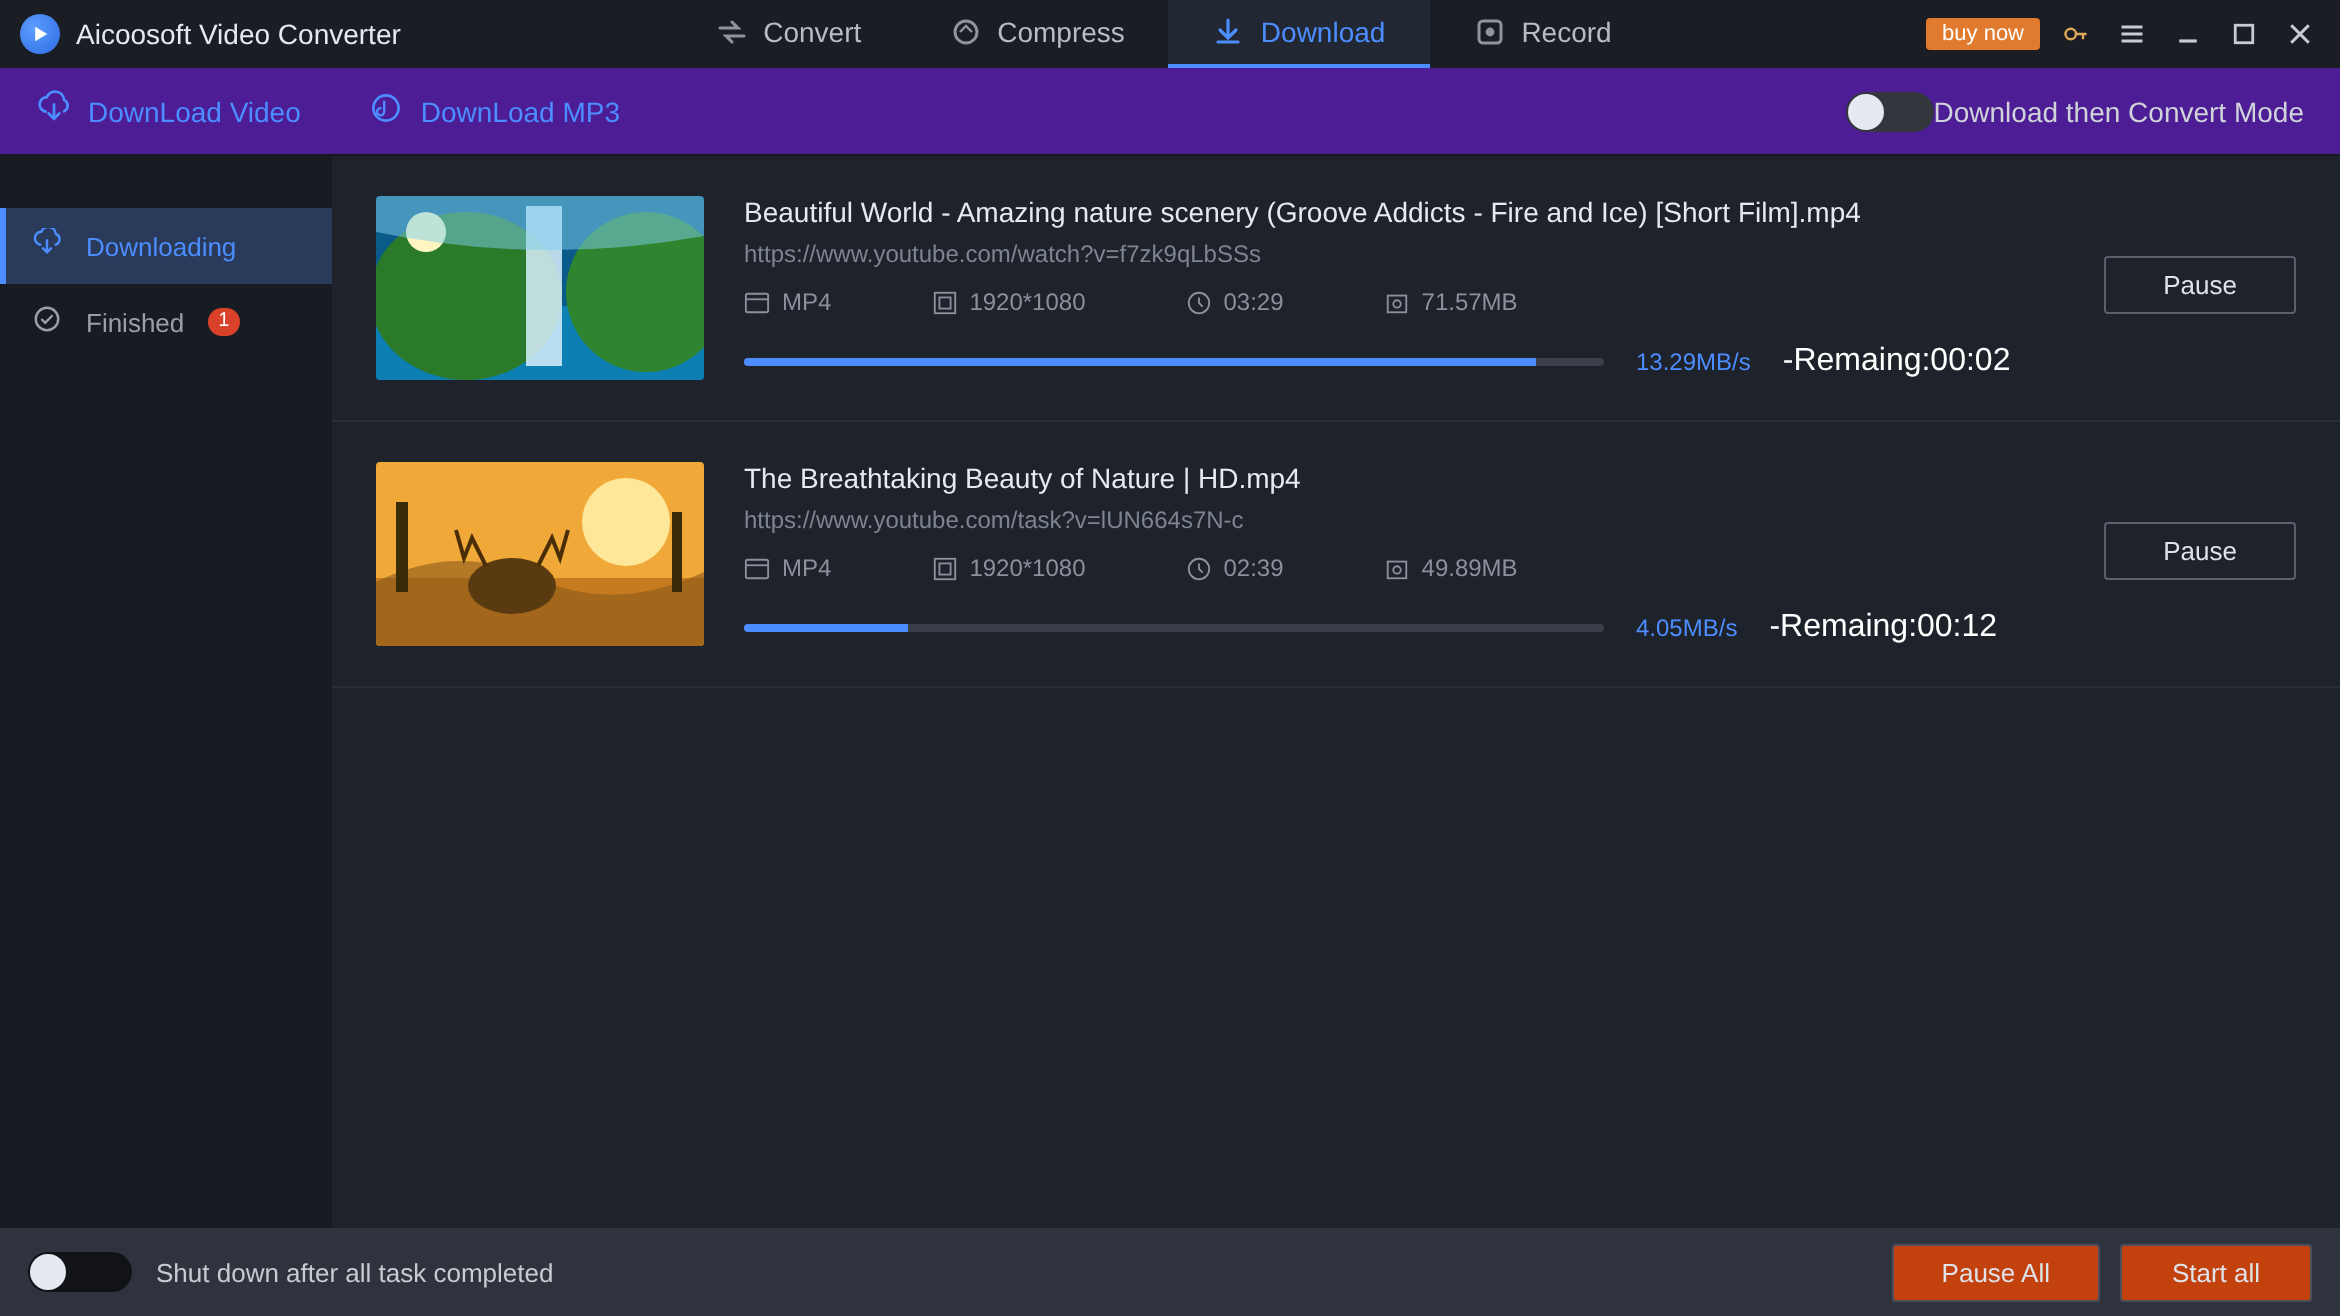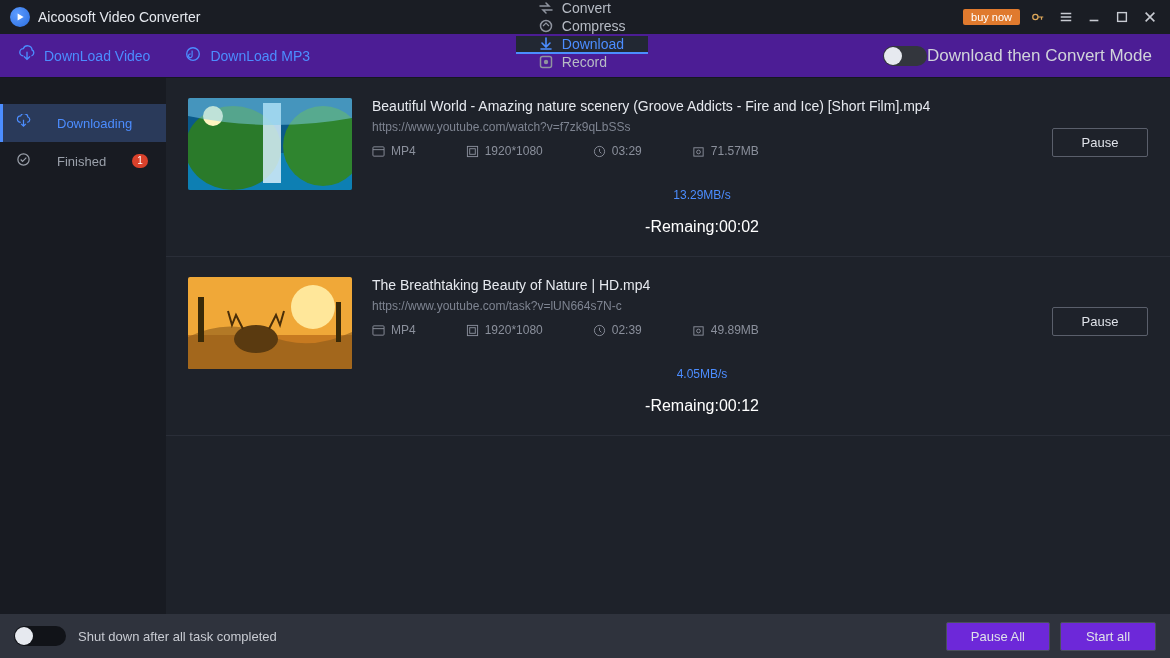--- a/index.html
+++ b/index.html
@@ -20,53 +20,53 @@
   }
   .logo {
     width: 20px; height: 20px; border-radius: 50%;
     background: radial-gradient(circle at 35% 35%, #5d9cff, #2a6de0);
     display:flex; align-items:center; justify-content:center;
     margin-right: 8px;
   }
   .logo svg { display:block; }
   .app-title { color: #e6e9ef; font-size: 14px; }
   .spacer { flex: 1; }
-  .top-tabs { display:flex; align-items:stretch; height:34px;flex-direction:column;}
+  .top-tabs { display:flex; align-items:stretch; height:34px;}
   .top-tab {
     display:flex; align-items:center; gap:8px;
     padding: 0 22px; color:#b7bcc5; font-size:14px;
     border-bottom:2px solid transparent; cursor:pointer;
   }
   .top-tab.active { color:#4c8dff; background:#222833; border-bottom-color:#4c8dff;}
   .top-tab .ticon { width:16px; height:16px; display:inline-flex; align-items:center; justify-content:center;}
   .win-right { display:flex; align-items:center; gap:8px; }
   .buy-btn {
     background:#e07a2e; color:#fff; font-size:11px; padding:2px 8px;
     border-radius:2px; cursor:pointer;
   }
   .icon-btn { width:20px; height:20px; display:flex; align-items:center; justify-content:center; color:#c8cbd2; cursor:pointer;}
   .subbar {
     height: 44px; background:#4c1d95; display:flex; align-items:center;
     padding: 0 18px; gap: 28px; border-bottom:1px solid #151820;
   }
   .subbar-item { display:flex; align-items:center; gap:8px; color:#4c8dff; cursor:pointer; font-size:14px;}
   .subbar-item.secondary { margin-left:6px; }
-  .subbar-right { margin-left:auto; display:flex; align-items:center; gap:0; font-size:17px; color:#d0d3da;}
+  .subbar-right { margin-left:auto; display:flex; align-items:center; gap:0; font-size:14px; color:#d0d3da;}
   .switch {
     width:44px; height:20px; background:#33363d; border-radius:10px;
     position:relative; cursor:pointer;
   }
   .switch .knob { width:18px; height:18px; background:#e6e9ef; border-radius:50%; position:absolute; top:1px; left:1px;}
   .switch.dark { background:#111318; width:52px;}
   .body-row { display:flex; height: calc(658px - 34px - 44px - 44px); }
   .sidebar {
     width: 166px; background:#181b22; padding-top:26px;
   }
   .side-item {
-    display:flex; align-items:center; gap:26px; padding:10px 16px;
+    display:flex; align-items:center; gap:12px; padding:10px 16px;
     color:#9aa0aa; cursor:pointer; font-size:13px;
   }
   .side-item.active {
     background:#2a3a5a; color:#4c8dff; border-left:3px solid #4c8dff;
     padding-left:13px;
   }
   .badge {
     background:#d9412b; color:#fff; font-size:10px;
     border-radius:8px; padding:0 5px; min-width:14px; text-align:center;
     line-height:14px;
@@ -80,37 +80,37 @@
     width:164px; height:92px; border-radius:2px;
     display:flex; align-items:center; justify-content:center;
     overflow:hidden;
   }
   .thumb svg { width:100%; height:100%;}
   .dl-main { flex:1; min-width:0;}
   .dl-title { color:#e6e9ef; font-size:14px; margin-bottom:6px; white-space:nowrap; overflow:hidden; text-overflow:ellipsis;}
   .dl-url { color:#7e8491; font-size:12px; margin-bottom:10px;}
   .dl-meta { display:flex; gap:50px; color:#8b909c; font-size:12px; align-items:flex-start; margin-bottom:14px;}
   .dl-meta span { display:flex; align-items:center; gap:6px;}
-  .prog-row { display:flex; align-items:center; gap:16px;flex-direction:column;}
+  .prog-row { display:flex; align-items:center; gap:16px;}
   .progress {
     flex:1; height:4px; background:#3a3f4a; border-radius:2px; overflow:hidden;
     max-width:430px;
   }
   .progress .bar { height:100%; background:#4c8dff;}
   .speed { color:#4c8dff; font-size:12px;}
   .remain { color:#ffffff; font-size:16px;}
   .dl-action {
     display:flex; align-items:flex-start; padding-top:30px;
   }
   .btn {
     background:transparent; border:1px solid #5a5f6b; color:#dfe2e9;
     padding:6px 24px; font-size:13px; border-radius:2px; cursor:pointer;
     min-width:96px; text-align:center;
   }
-  .btn.solid { background:#6d28d9; border-color:#4a4f5b;}
+  .btn.solid { background:#c2410c; border-color:#4a4f5b;}
   .footer {
     height:44px; background:#2f333d; display:flex; align-items:center;
     padding:0 14px; gap:12px;
   }
   .footer-right { margin-left:auto; display:flex; gap:10px;}
   .small-icon { width:13px; height:13px; display:inline-block; }
 </style>
 </head>
 <body>
 

